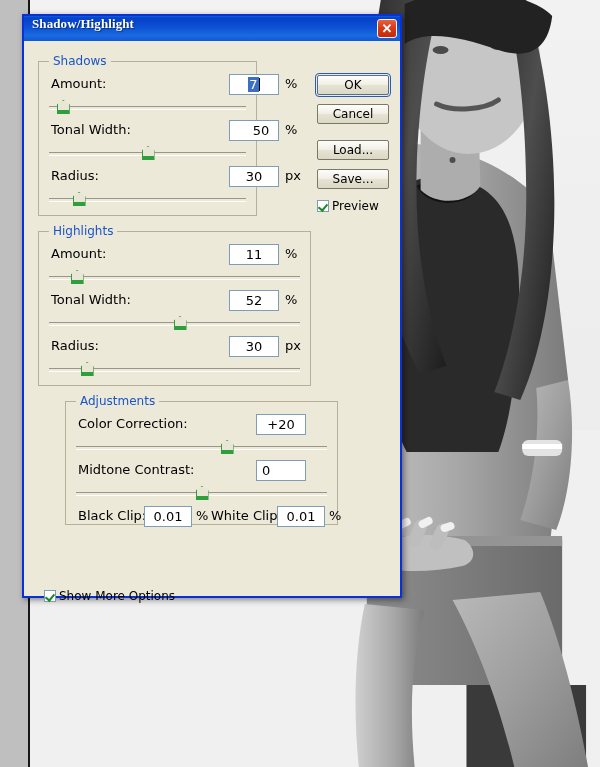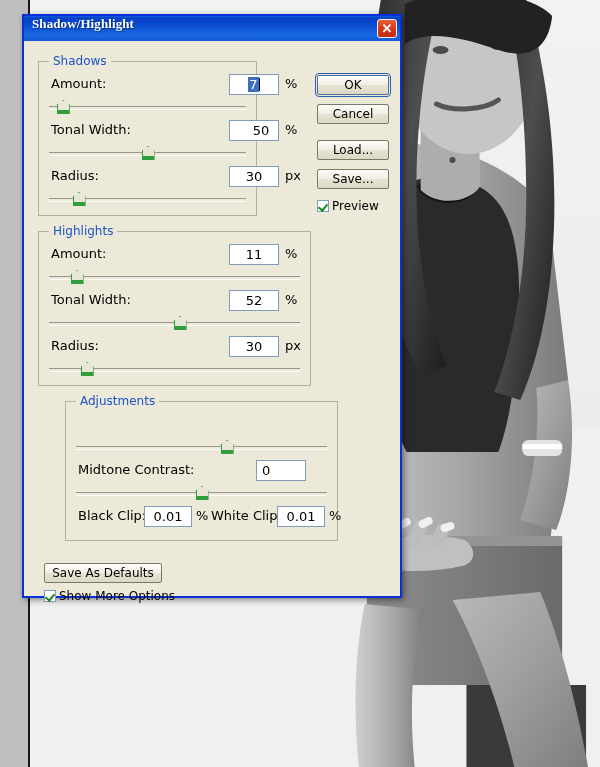--- a/index.html
+++ b/index.html
@@ -275,23 +275,27 @@
         <span class="unit" style="left:246px;">px</span>
       </div>
       <div class="slider" style="left:10px;right:10px;top:130px;">
         <div class="track"></div>
         <div class="thumb" style="left:15%;">
             <i></i>
           </div>
       </div>
     </fieldset>
 
-    <fieldset class="group" style="left:12px;top:360px;width:273px;height:140px;margin-left:29px;">
+    <fieldset class="group" style="left:12px;top:360px;width:273px;height:124px;margin-left:29px;">
       <legend>Adjustments</legend>
 
+      <div class="row" style="top:12px;">
+        <span class="lbl">Color Correction:</span>
+        <div class="numbox" style="left:190px;top:0;">+20</div>
+      </div>
       <div class="slider" style="left:10px;right:10px;top:38px;">
         <div class="track"></div>
         <div class="thumb" style="left:60%;">
             <i></i>
           </div>
       </div>
 
       <div class="row" style="top:58px;">
         <span class="lbl">Midtone Contrast:</span>
         <div class="numbox" style="left:190px;top:0;text-align:left;padding-left:5px;">0</div>
@@ -306,21 +310,20 @@
       <div class="row" style="top:104px;">
         <span class="lbl" style="left:12px;">Black Clip:</span>
         <div class="numbox" style="left:78px;top:0;width:48px;">0.01</div>
         <span class="unit" style="left:130px;">%</span>
         <span class="lbl" style="left:145px;">White Clip:</span>
         <div class="numbox" style="left:211px;top:0;width:48px;">0.01</div>
         <span class="unit" style="left:263px;">%</span>
       </div>
     </fieldset>
 
-    <div class="btn" style="left:20px;top:522px;width:118px;height:20px;line-height:18px;">Save As Defaults</div>
 
     <div class="chk" style="left:20px;top:548px;">
       <span class="chkbox"></span><span class="chklabel">Show More Options</span>
     </div>
 
     <div class="btn default" style="left:293px;top:34px;width:72px;height:20px;line-height:18px;">OK</div>
     <div class="btn" style="left:293px;top:63px;width:72px;height:20px;line-height:18px;">Cancel</div>
     <div class="btn" style="left:293px;top:99px;width:72px;height:20px;line-height:18px;">Load...</div>
     <div class="btn" style="left:293px;top:128px;width:72px;height:20px;line-height:18px;">Save...</div>
 

